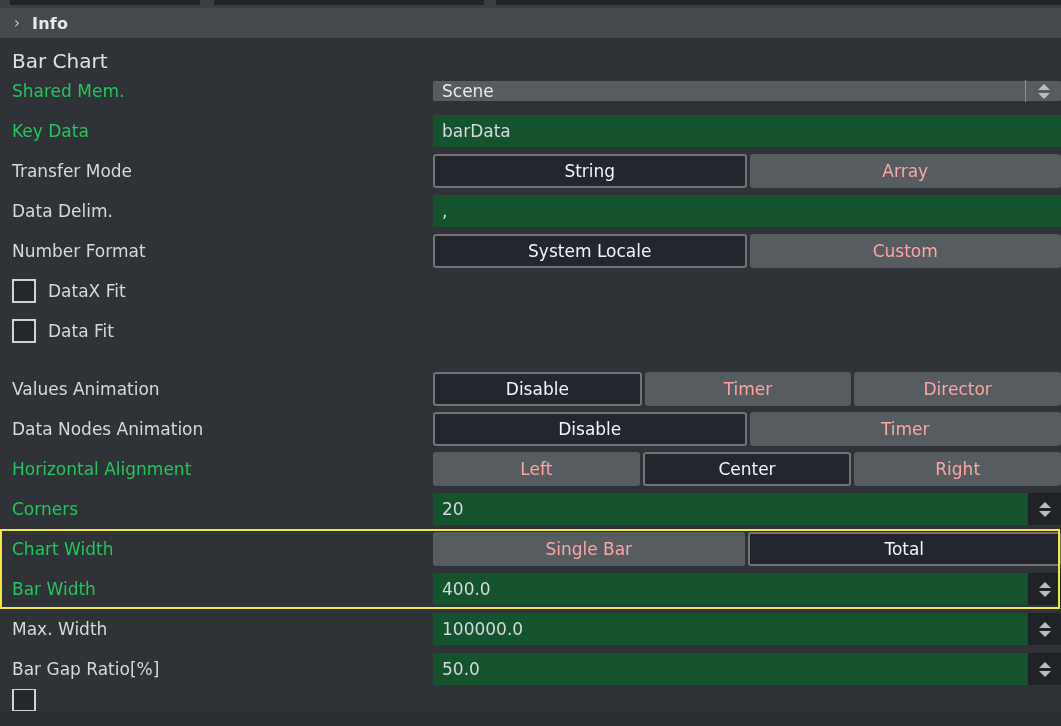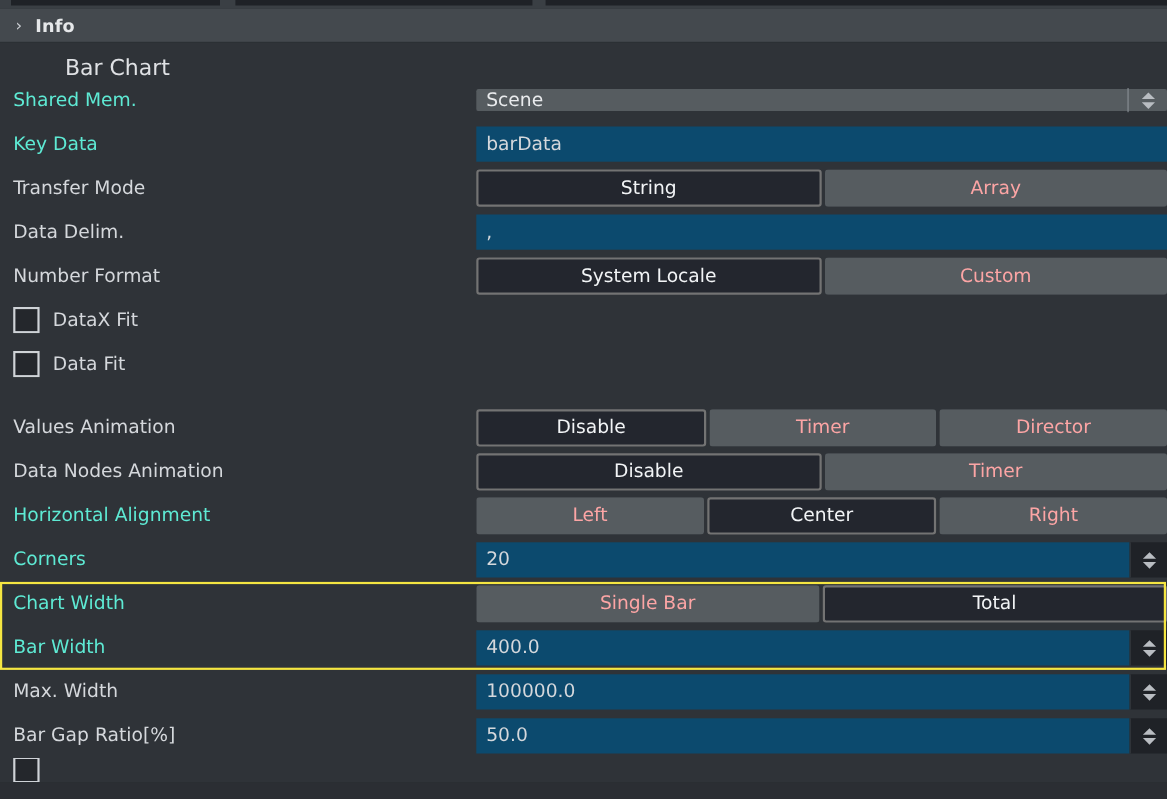--- a/index.html
+++ b/index.html
@@ -62,52 +62,51 @@
     position: relative;
   }
 
   .section-title {
     font-size: 20px;
     color: #dfe1e4;
     padding: 10px 0 6px 12px;
     height: 32px;
     box-sizing: border-box;
     line-height: 24px;
-    margin-left: 47px;
   }
 
   .row {
     display: flex;
     align-items: center;
     height: 40px;
     position: relative;
   }
   .row .label {
     width: 433px;
     flex: 0 0 433px;
     font-size: 17px;
     padding-left: 12px;
     box-sizing: border-box;
     color: #d5d8dc;
     white-space: nowrap;
     overflow: hidden;
   }
-  .row .label.linked { color: #5eead4; }
+  .row .label.linked { color: #22c55e; }
   .row .label.indent { }
   .row .value {
     flex: 1 1 auto;
     display: flex;
     align-items: center;
     height: 100%;
     position: relative;
   }
 
   
   .field {
-    background: #0c4a6e;
+    background: #14532d;
     height: 32px;
     line-height: 32px;
     flex: 1 1 auto;
     font-size: 17px;
     color: #d5d8dc;
     padding-left: 9px;
     box-sizing: border-box;
     border: none;
     display: flex;
     align-items: center;

